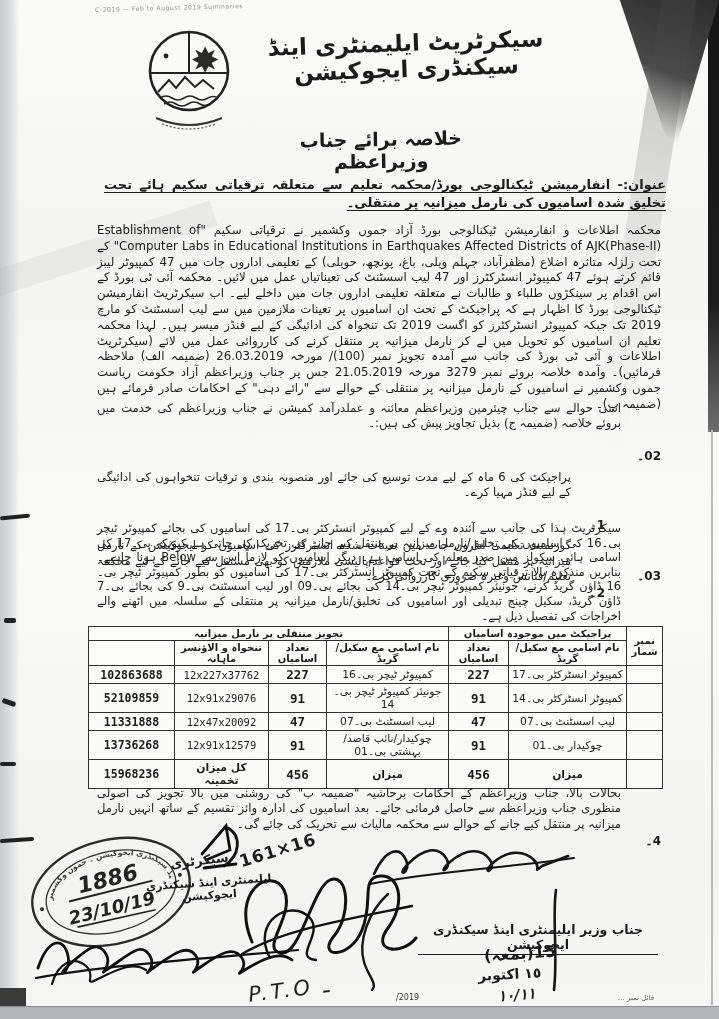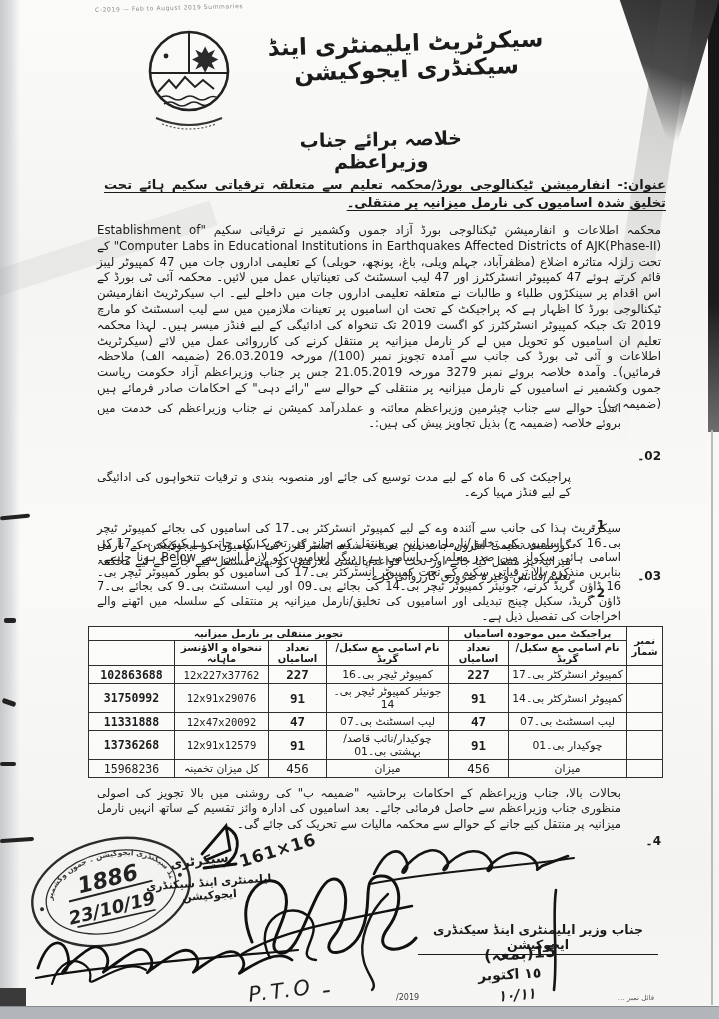--- a/index.html
+++ b/index.html
@@ -65,21 +65,21 @@
   table.budget { position:absolute; left:88px; top:626px; width:574px; border-collapse:collapse;
     direction:rtl; table-layout:fixed; background:rgba(255,255,255,.5); }
   table.budget th, table.budget td { border:1.4px solid #2f2f2f; padding:1px 3px;
     text-align:center; vertical-align:middle; overflow:hidden; }
   table.budget th { font-size:10px; font-weight:bold; line-height:11px; }
   td.post-name { font-size:10.8px; }
   td.count { font-size:12.5px; font-weight:bold; font-family:"DejaVu Sans Mono", monospace; }
   td.salary { font-size:10.5px; font-family:"DejaVu Sans Mono", monospace; direction:ltr; }
   td.total { font-size:11.5px; font-weight:bold; font-family:"DejaVu Sans Mono", monospace;
     direction:ltr; text-align:right; padding-right:4px; }
-  tr.total-row td { font-weight:normal; }
+  tr.total-row td { font-weight:bold; }
 
   
   .sig { position:absolute; }
   .stamp { position:absolute; left:26px; top:834px; transform:rotate(-14deg); }
   .calc-note { position:absolute; left:238px; top:840px; font-size:17px; font-weight:bold;
     transform:rotate(-17deg); letter-spacing:1px; }
   .secretary-title { position:absolute; left:170px; top:853px; font-size:13px; font-weight:bold;
     transform:rotate(-7deg); direction:rtl; }
   .secretary-dept { position:absolute; left:146px; top:876px; width:126px; font-size:11px;
     font-weight:bold; direction:rtl; text-align:center; transform:rotate(-4deg); line-height:13px; }
@@ -198,21 +198,21 @@
       <td class="salary">12x227x37762</td>
       <td class="total">102863688</td>
     </tr>
     <tr>
       <td></td>
       <td class="post-name">کمپیوٹر انسٹرکٹر بی۔14</td>
       <td class="count">91</td>
       <td class="post-name">جونیئر کمپیوٹر ٹیچر بی۔14</td>
       <td class="count">91</td>
       <td class="salary">12x91x29076</td>
-      <td class="total">31750992</td>
+      <td class="total">52109859</td>
     </tr>
     <tr>
       <td></td>
       <td class="post-name">لیب اسسٹنٹ بی۔07</td>
       <td class="count">47</td>
       <td class="post-name">لیب اسسٹنٹ بی۔07</td>
       <td class="count">47</td>
       <td class="salary">12x47x20092</td>
       <td class="total">11331888</td>
     </tr>

